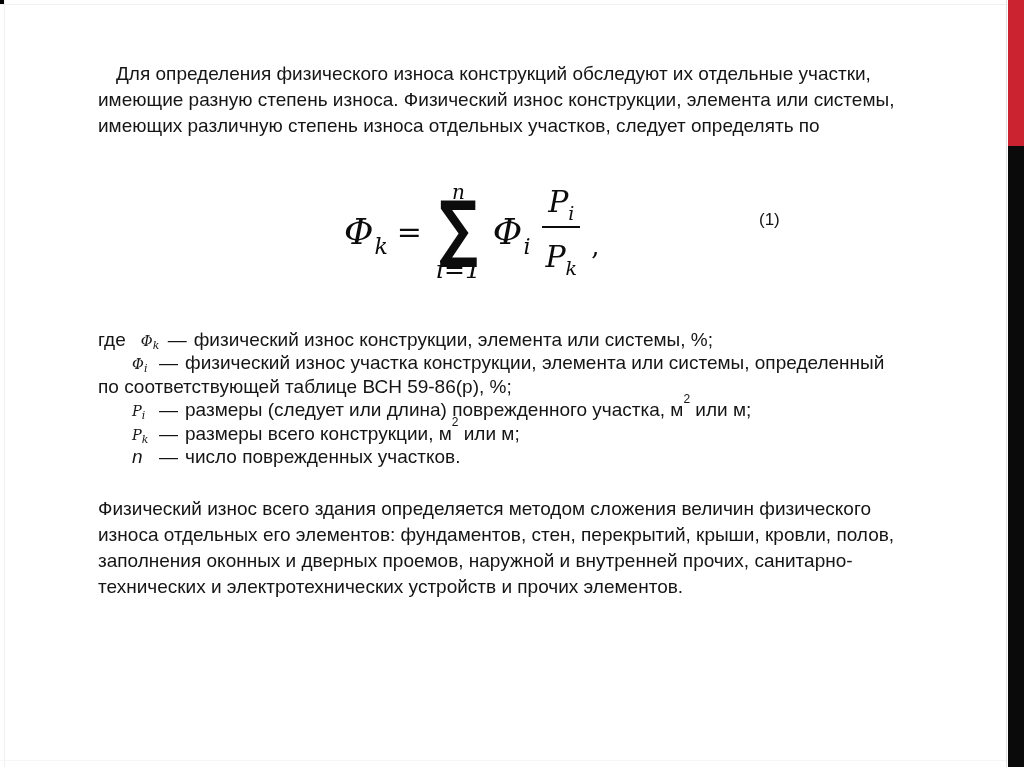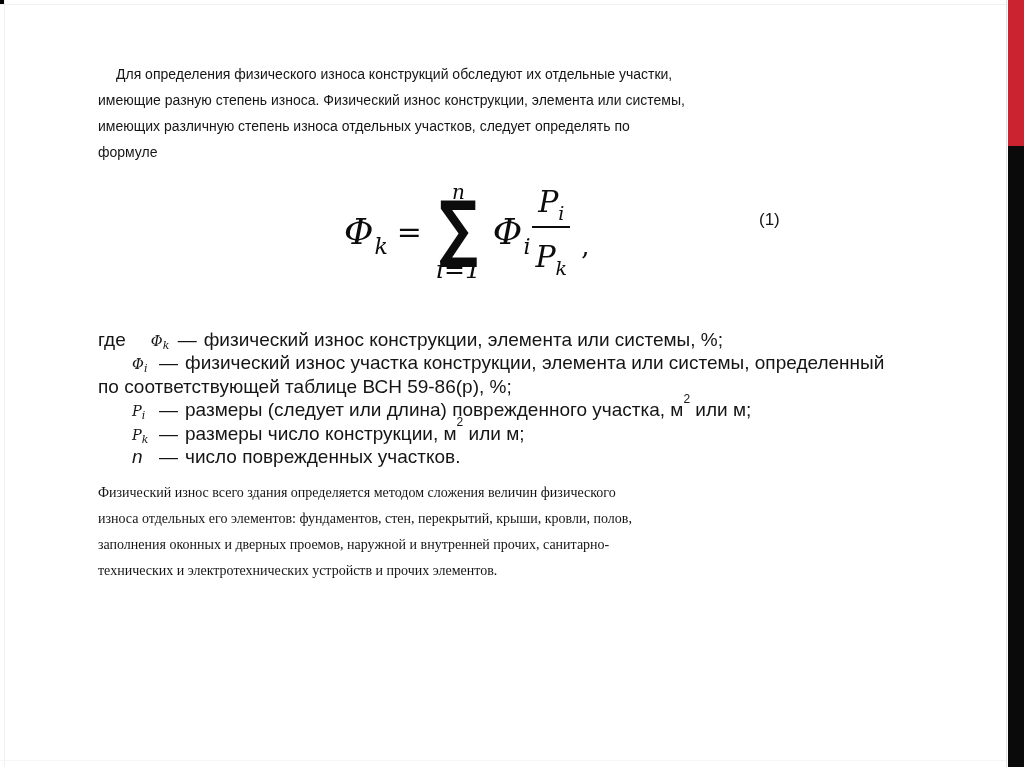--- a/index.html
+++ b/index.html
@@ -16,84 +16,83 @@
   
   .corner-mark { position: absolute; left: 0; top: 0; width: 5px; height: 5px; background: #000; }
   .edge-line-v { position: absolute; left: 4px; top: 0; width: 1px; height: 767px; background: #f0f0f0; }
   .edge-line-h { position: absolute; left: 0; top: 4px; width: 1007px; height: 1px; background: #f0f0f0; }
   .edge-line-b { position: absolute; left: 0; top: 760px; width: 1007px; height: 1px; background: #f6f6f6; }
   .stripe-divider { position: absolute; left: 1006px; top: 0; width: 1px; height: 767px; background: #e0e0e0; }
   .stripe-red   { position: absolute; left: 1008px; top: 0;    width: 16px; height: 146px; }
   .stripe-black { position: absolute; left: 1008px; top: 146px; width: 16px; height: 621px; }
 
   
-  .textblock { position: absolute; left: 98px; font-size: 14px; line-height: 26px; }
+  .textblock { position: absolute; left: 98px; font-size: 19px; line-height: 26px; }
   .textblock .line { white-space: nowrap; }
   .intro { top: 61px; }
   .intro .line:first-child { padding-left: 18px; }
-  .closing { top: 480px; font-family: Liberation Serif, serif; }
+  .closing { top: 496px; }
 
   
   .formula-row {
     position: absolute; left: 344px; top: 175px; height: 112px;
     display: flex; align-items: center;
     font-family: "DejaVu Serif", "Liberation Serif", serif;
     font-style: italic; color: #0c0c0c;
   }
   .m-term { font-size: 36px; white-space: nowrap; }
   .m-term .msub { font-size: 22px; position: relative; top: 10px; left: 1px; }
   .m-eq { font-size: 30px; margin: 0 14px 0 10px; font-style: normal; }
   .sigma-block { display: flex; flex-direction: column; align-items: center; margin-right: 12px; }
   .sigma-top { font-size: 20px; line-height: 16px; margin-bottom: 2px; }
   .sigma-glyph {
     font-family: "DejaVu Sans", sans-serif; font-style: normal; font-weight: bold;
     font-size: 54px; line-height: 54px; transform: scaleY(1.35);
   }
   .sigma-bottom { font-size: 25px; line-height: 18px; margin-top: 5px; white-space: nowrap; }
-  .frac { display: flex; flex-direction: column; align-items: center; }
+  .frac { display: flex; flex-direction: column; align-items: center; margin-left: 10px; }
   .frac .num, .frac .den { font-size: 30px; line-height: 38px; padding: 0 6px; white-space: nowrap; }
   .frac .num { border-bottom: 2px solid #0c0c0c; padding-bottom: 2px; }
   .frac .den { padding-top: 10px; }
   .frac .fsub { font-size: 19px; position: relative; top: 8px; }
   .m-comma { font-size: 26px; align-self: center; margin: 30px 0 0 8px; font-style: normal; }
   .eq-number { position: absolute; left: 759px; top: 210px; font-size: 17px; }
 
   
   .glossary { position: absolute; left: 98px; top: 328px; font-size: 19px; }
   .glossary .grow { line-height: 23.4px; white-space: nowrap; height: 23.4px; }
   .glossary .grow.indent { padding-left: 34px; }
   .gsym {
     font-family: "DejaVu Serif", "Liberation Serif", serif;
     font-style: italic; font-size: 14.5px;
     display: inline-block; min-width: 24px;
   }
   .gsym .gsub { font-size: 11px; line-height: 0; position: relative; top: 3px; }
   .gsym-n { font-style: italic; font-size: 19px; display: inline-block; min-width: 24px; }
   .gdash { margin: 0 7px 0 3px; }
-  .gprefix { margin-right: 25px; }
+  .gprefix { margin-right: 15px; }
   sup.unit { font-size: 12px; line-height: 0; position: relative; top: -6px; }
 </style>
 </head>
 <body>
 
 <div class="slide">
 
   <div class="corner-mark" style="background: rgb(0, 0, 0);"></div>
   <div class="edge-line-v"></div>
   <div class="edge-line-h"></div>
   <div class="edge-line-b"></div>
   <div class="stripe-divider"></div>
   <div class="stripe-red" id="stripe-red" style="background: rgb(203, 35, 48);"></div>
   <div class="stripe-black" id="stripe-black" style="background: rgb(10, 10, 10);"></div>
 
   <div class="textblock intro">
     <div class="line">Для определения физического износа конструкций обследуют их отдельные участки,</div>
     <div class="line">имеющие разную степень износа. Физический износ конструкции, элемента или системы,</div>
     <div class="line">имеющих различную степень износа отдельных участков, следует определять по</div>
-    <div class="line">формуле</div>
   </div>
 
   <div class="formula-row">
     <span class="m-term"><span>Φ</span><span class="msub">k</span></span>
     <span class="m-eq">=</span>
     <span class="sigma-block">
       <span class="sigma-top">n</span>
       <span class="sigma-glyph">∑</span>
       <span class="sigma-bottom">i=1</span>
     </span>
@@ -113,21 +112,21 @@
     <div class="grow indent">
       <span class="gsym"><span>Φ</span><span class="gsub">i</span></span><span class="gdash">—</span><span>физический износ участка конструкции, элемента или системы, определенный</span>
     </div>
     <div class="grow">
       <span>по соответствующей таблице ВСН 59-86(р), %;</span>
     </div>
     <div class="grow indent">
       <span class="gsym"><span>P</span><span class="gsub">i</span></span><span class="gdash">—</span><span>размеры (следует или длина) поврежденного участка, м</span><sup class="unit">2</sup><span> или м;</span>
     </div>
     <div class="grow indent">
-      <span class="gsym"><span>P</span><span class="gsub">k</span></span><span class="gdash">—</span><span>размеры число конструкции, м</span><sup class="unit">2</sup><span> или м;</span>
+      <span class="gsym"><span>P</span><span class="gsub">k</span></span><span class="gdash">—</span><span>размеры всего конструкции, м</span><sup class="unit">2</sup><span> или м;</span>
     </div>
     <div class="grow indent">
       <span class="gsym-n">n</span><span class="gdash">—</span><span>число поврежденных участков.</span>
     </div>
   </div>
 
   <div class="textblock closing">
     <div class="line">Физический износ всего здания определяется методом сложения величин физического</div>
     <div class="line">износа отдельных его элементов: фундаментов, стен, перекрытий, крыши, кровли, полов,</div>
     <div class="line">заполнения оконных и дверных проемов, наружной и внутренней прочих, санитарно-</div>

